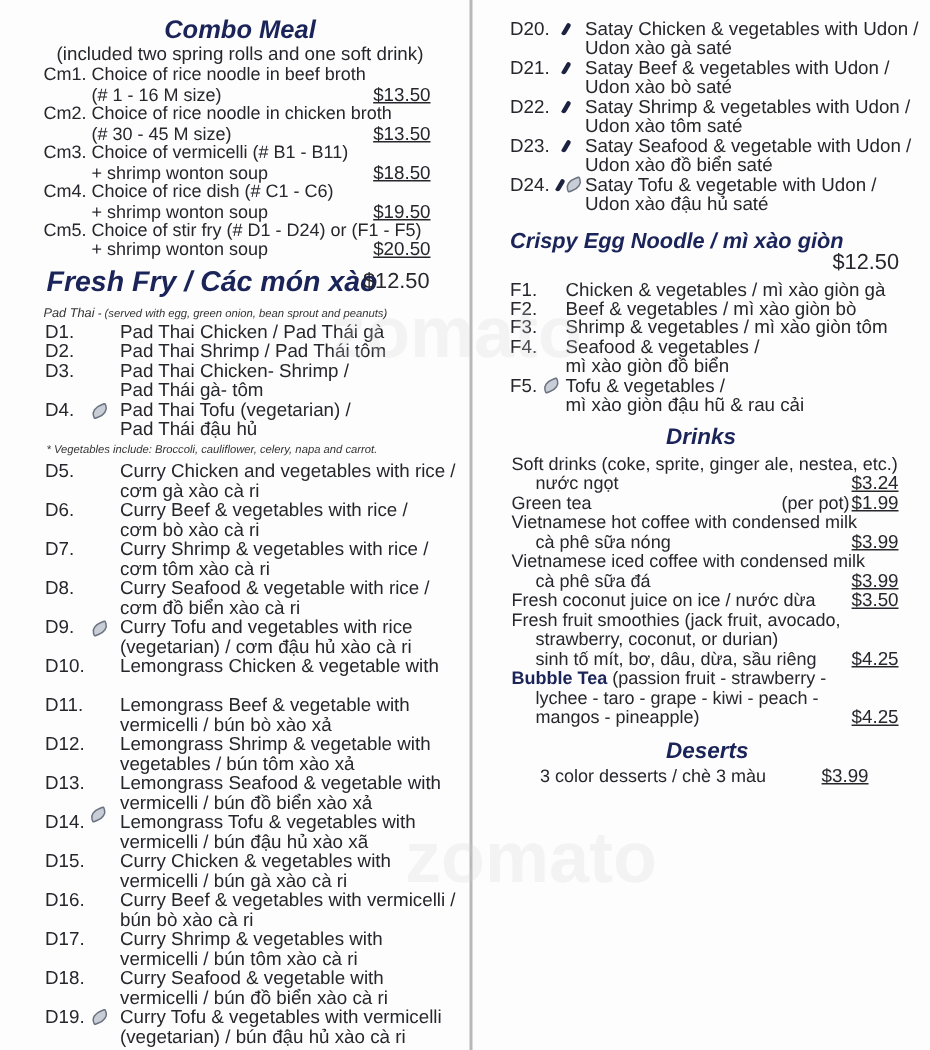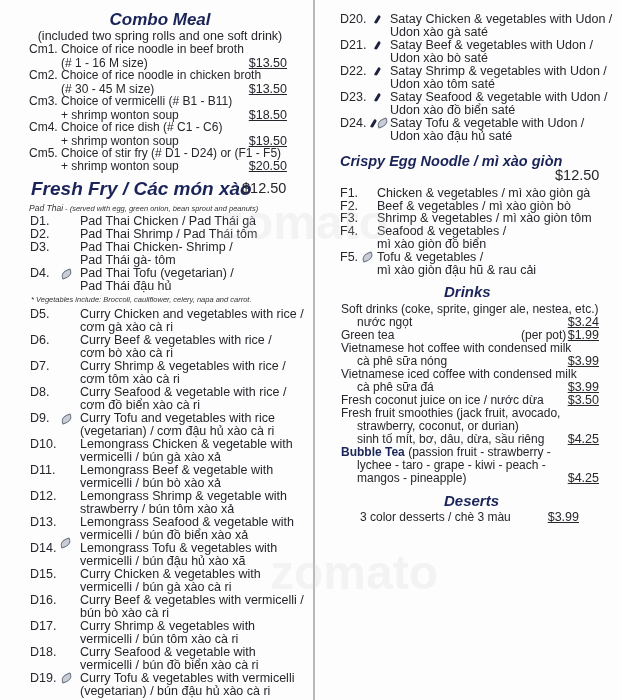--- a/index.html
+++ b/index.html
@@ -101,29 +101,28 @@
   <div class="desc" style="left:80px;top:386px">Curry Seafood &amp; vegetable with rice /</div>
   <div class="desc" style="left:80px;top:399px">cơm  đồ biển xào cà ri</div>
 
   <div class="code" style="left:30px;top:412px">D9.</div>
   <span class="leaf" style="left:61px;top:415px"></span>
   <div class="desc" style="left:80px;top:412px">Curry Tofu and vegetables with rice</div>
   <div class="desc" style="left:80px;top:425px">(vegetarian) / cơm đậu hủ xào cà ri</div>
 
   <div class="code" style="left:30px;top:438px">D10.</div>
   <div class="desc" style="left:80px;top:438px">Lemongrass Chicken &amp; vegetable with</div>
-  <div class="desc" style="left:80px;top:451px">vermicelli / bún gà xào xả</div>
 
   <div class="code" style="left:30px;top:464px">D11.</div>
   <div class="desc" style="left:80px;top:464px">Lemongrass Beef &amp; vegetable with</div>
   <div class="desc" style="left:80px;top:477px">vermicelli / bún bò xào xả</div>
 
   <div class="code" style="left:30px;top:490px">D12.</div>
   <div class="desc" style="left:80px;top:490px">Lemongrass Shrimp &amp; vegetable with</div>
-  <div class="desc" style="left:80px;top:503px">strawberry / bún tôm xào xả</div>
+  <div class="desc" style="left:80px;top:503px">vegetables / bún tôm xào xả</div>
 
   <div class="code" style="left:30px;top:516px">D13.</div>
   <div class="desc" style="left:80px;top:516px">Lemongrass Seafood &amp; vegetable with</div>
   <div class="desc" style="left:80px;top:529px">vermicelli / bún đồ biển xào xả</div>
 
   <div class="code" style="left:30px;top:542px">D14.</div>
   <span class="leaf" style="left:60px;top:539px"></span>
   <div class="desc" style="left:80px;top:555px">vermicelli / bún đậu hủ xào xã</div>
   <div class="desc" style="left:80px;top:542px">Lemongrass Tofu &amp; vegetables with</div>
 

